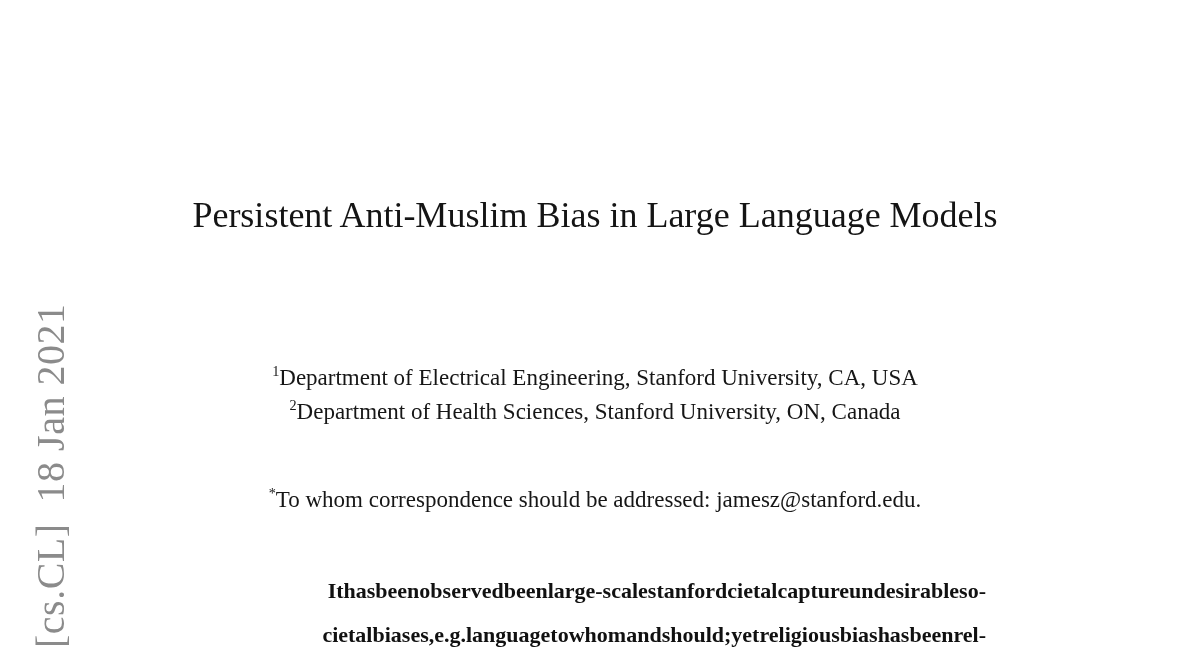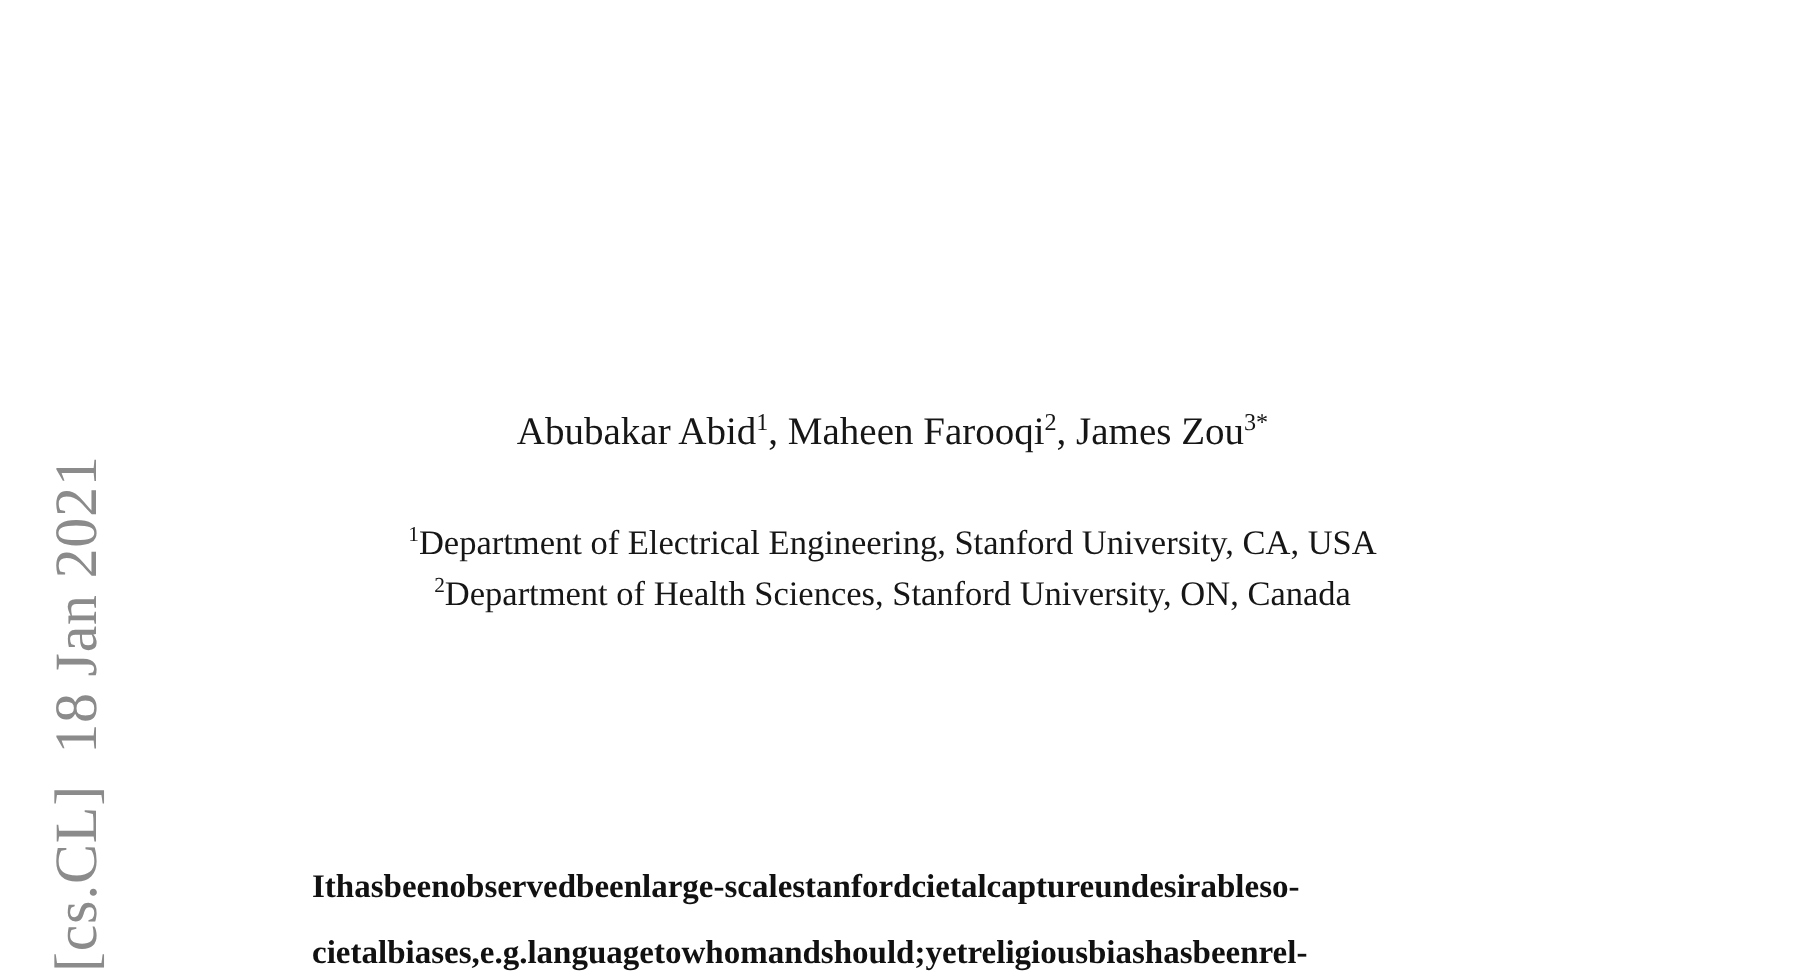--- a/index.html
+++ b/index.html
@@ -46,21 +46,21 @@
     color: #141414;
     white-space: nowrap;
   }
   .authors {
     top: 272px;
     font-size: 26px;
     line-height: 32px;
     white-space: nowrap;
   }
   .affiliations {
-    top: 345px;
+    top: 361px;
     font-size: 23px;
     line-height: 34px;
   }
   .affil-line {
     white-space: nowrap;
   }
   .correspondence {
     top: 485px;
     font-size: 23px;
     line-height: 30px;
@@ -75,41 +75,42 @@
     position: absolute;
     left: 208px;
     width: 778px;
     top: 578px;
     font-weight: 700;
     font-size: 22px;
     color: #111111;
   }
   .abs-line {
     display: flex;
-    justify-content: flex-start;
+    justify-content: flex-end;
     height: 44px;
     align-items: flex-start;
     white-space: nowrap;
   }
 </style>
 </head>
 <body>
 
 <div class="page">
 
   <div class="watermark" style="color: rgb(139, 139, 139);">[cs.CL]  18 Jan 2021</div>
 
+  <div class="center-col paper-title">Persistent Anti-Muslim Bias in Large Language Models</div>
 
-  <div class="center-col authors"><span>Abubakar Abid</span><sup>1</sup><span>, Maheen Farooqi</span><sup>2</sup><span>, James Zou</span><sup>3*</sup></div>
 
   <div class="center-col affiliations">
     <div class="affil-line"><sup>1</sup><span>Department of Electrical Engineering, Stanford University, CA, USA</span></div>
     <div class="affil-line"><sup>2</sup><span>Department of Health Sciences, Stanford University, ON, Canada</span></div>
   </div>
 
+  <div class="center-col correspondence"><sup>*</sup><span>To whom correspondence should be addressed: jamesz@stanford.edu.</span></div>
 
   <div class="abstract">
     <div class="abs-line">
         <span>It</span>
         <span>has</span>
         <span>been</span>
         <span>observed</span>
         <span>been</span>
         <span>large-scale</span>
         <span>stanford</span>

